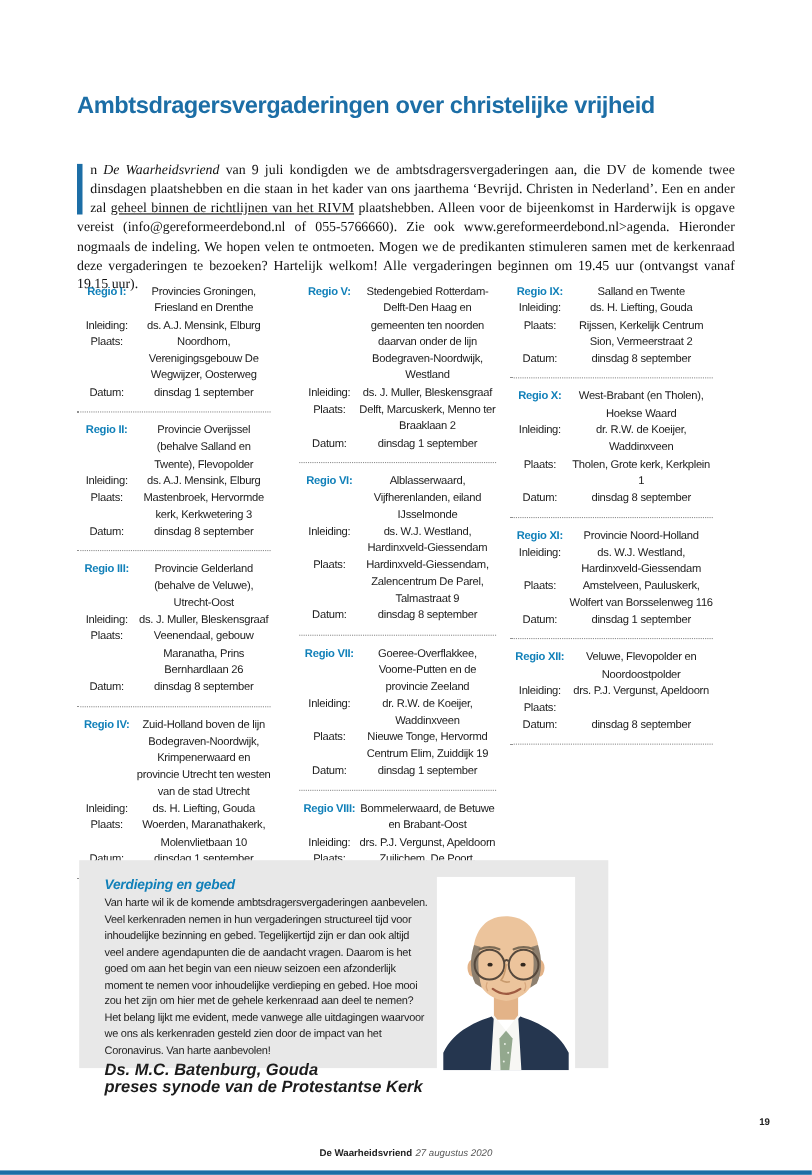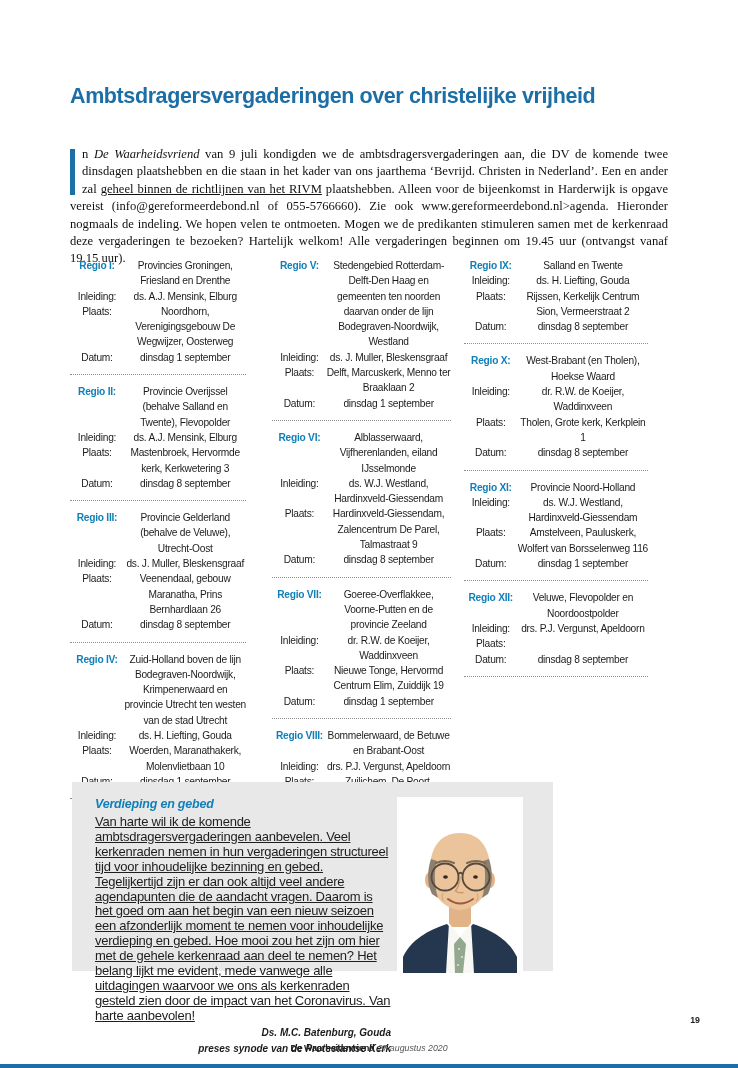--- a/index.html
+++ b/index.html
@@ -31,22 +31,22 @@
   .row .lbl.regio { color:#1180b9; font-weight:bold; }
   .row .val { flex:1; }
 
   .infobox {
     position:absolute; left:72px; top:782px; width:481px; height:189px;
     background:#e8e8e8; box-sizing:border-box; padding:15px 30px 14px 23px;
     display:flex;
   }
   .box-text { width:308px; box-sizing:border-box; padding-right:6px; }
   .box-heading { color:#1180b9; font-weight:bold; font-style:italic; font-size:12.5px; margin-bottom:4px; letter-spacing:-0.2px; }
-  .box-body { font-size:13px; line-height:14.9px; letter-spacing:-0.25px; color:#1e1e1e;text-decoration:underline; }
-  .box-sig { text-align:right; font-weight:bold; font-style:italic; font-size:10px; line-height:14.4px; margin-top:2px; }
+  .box-body { font-size:10px; line-height:14.9px; letter-spacing:-0.25px; color:#1e1e1e; }
+  .box-sig { font-weight:bold; font-style:italic; font-size:15px; line-height:14.4px; margin-top:2px; }
   .portrait { width:126px; height:176px; flex:0 0 126px; margin-left:auto; display:block; }
 
   .footer-line { position:absolute; left:0; top:1015px; width:100%; text-align:center; font-size:8.8px; color:#222;margin-top:28px; }
   .footer-line .mag { font-weight:bold; }
   .footer-line .date { font-style:italic; color:#555; margin-left:3px; }
   .page-number { position:absolute; right:38px; top:1015px; font-size:8.8px; font-weight:bold; color:#222; }
   .bottom-bar { position:absolute; left:0; bottom:0; width:100%; height:4px; background:#1c6ea6; }
 </style>
 </head>
 <body>

